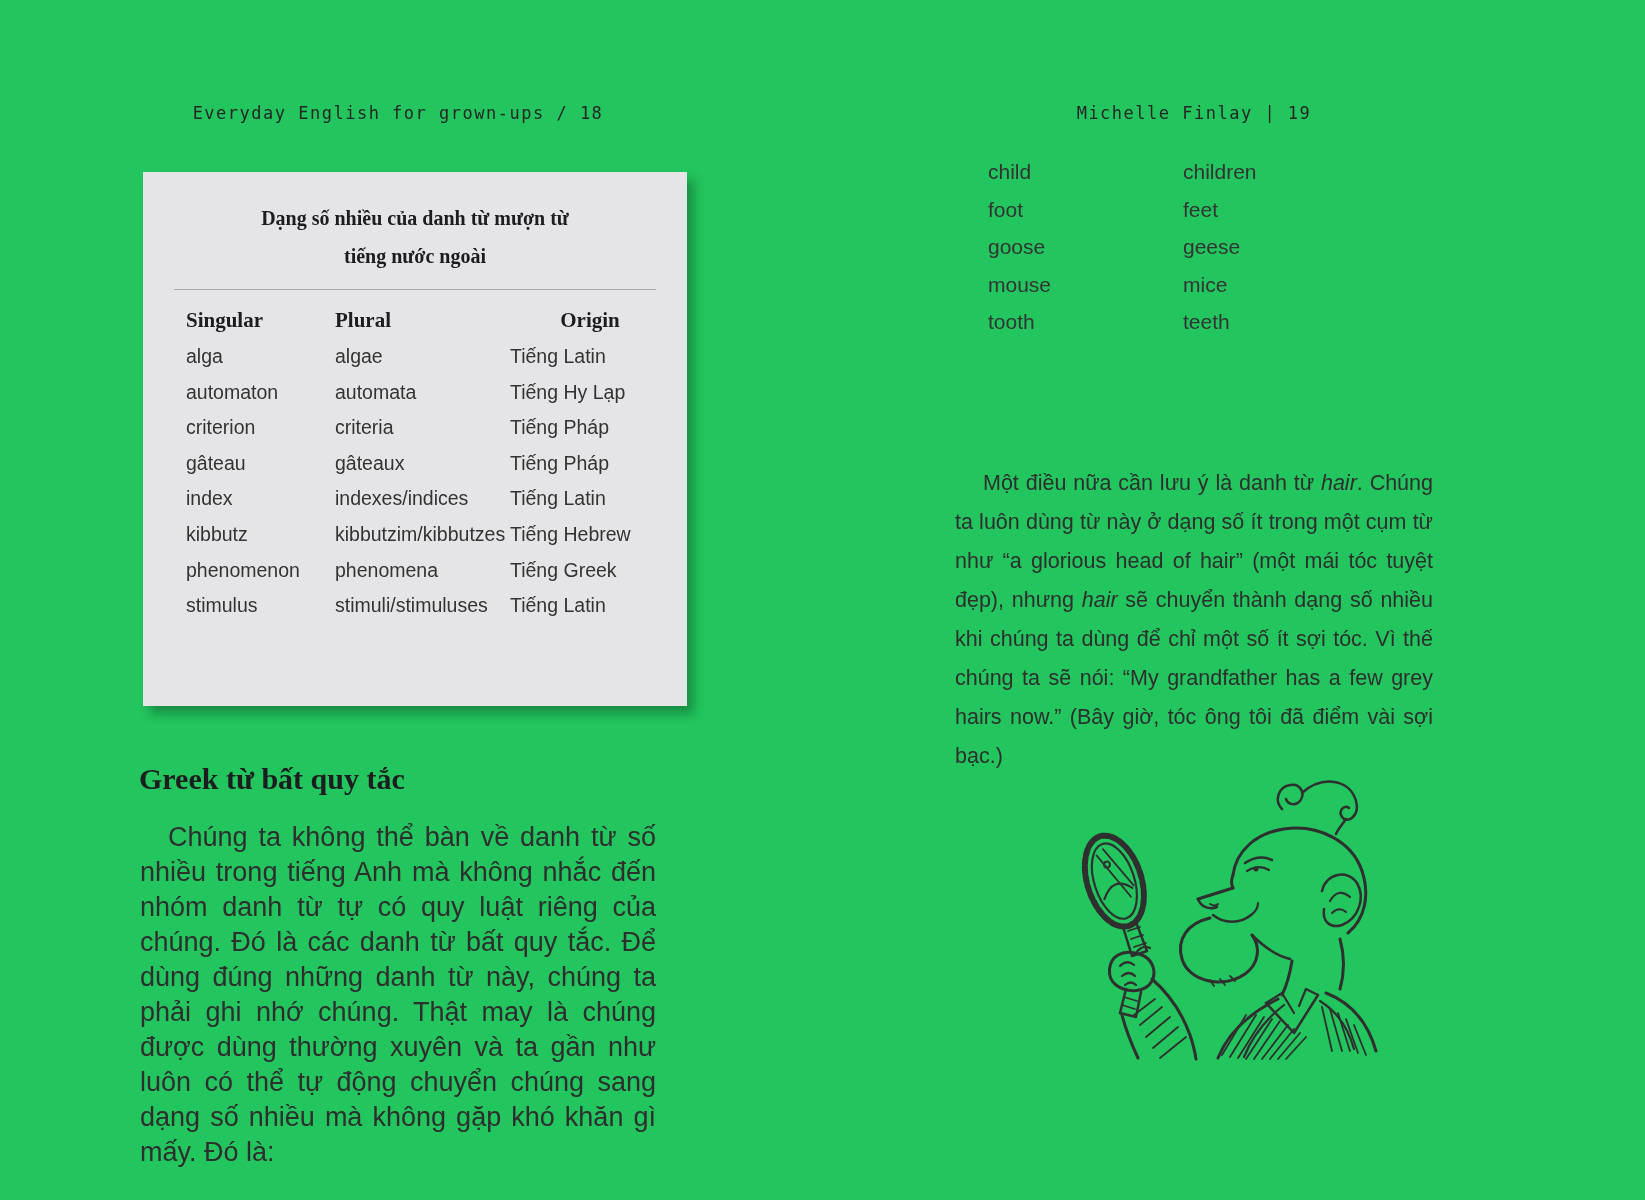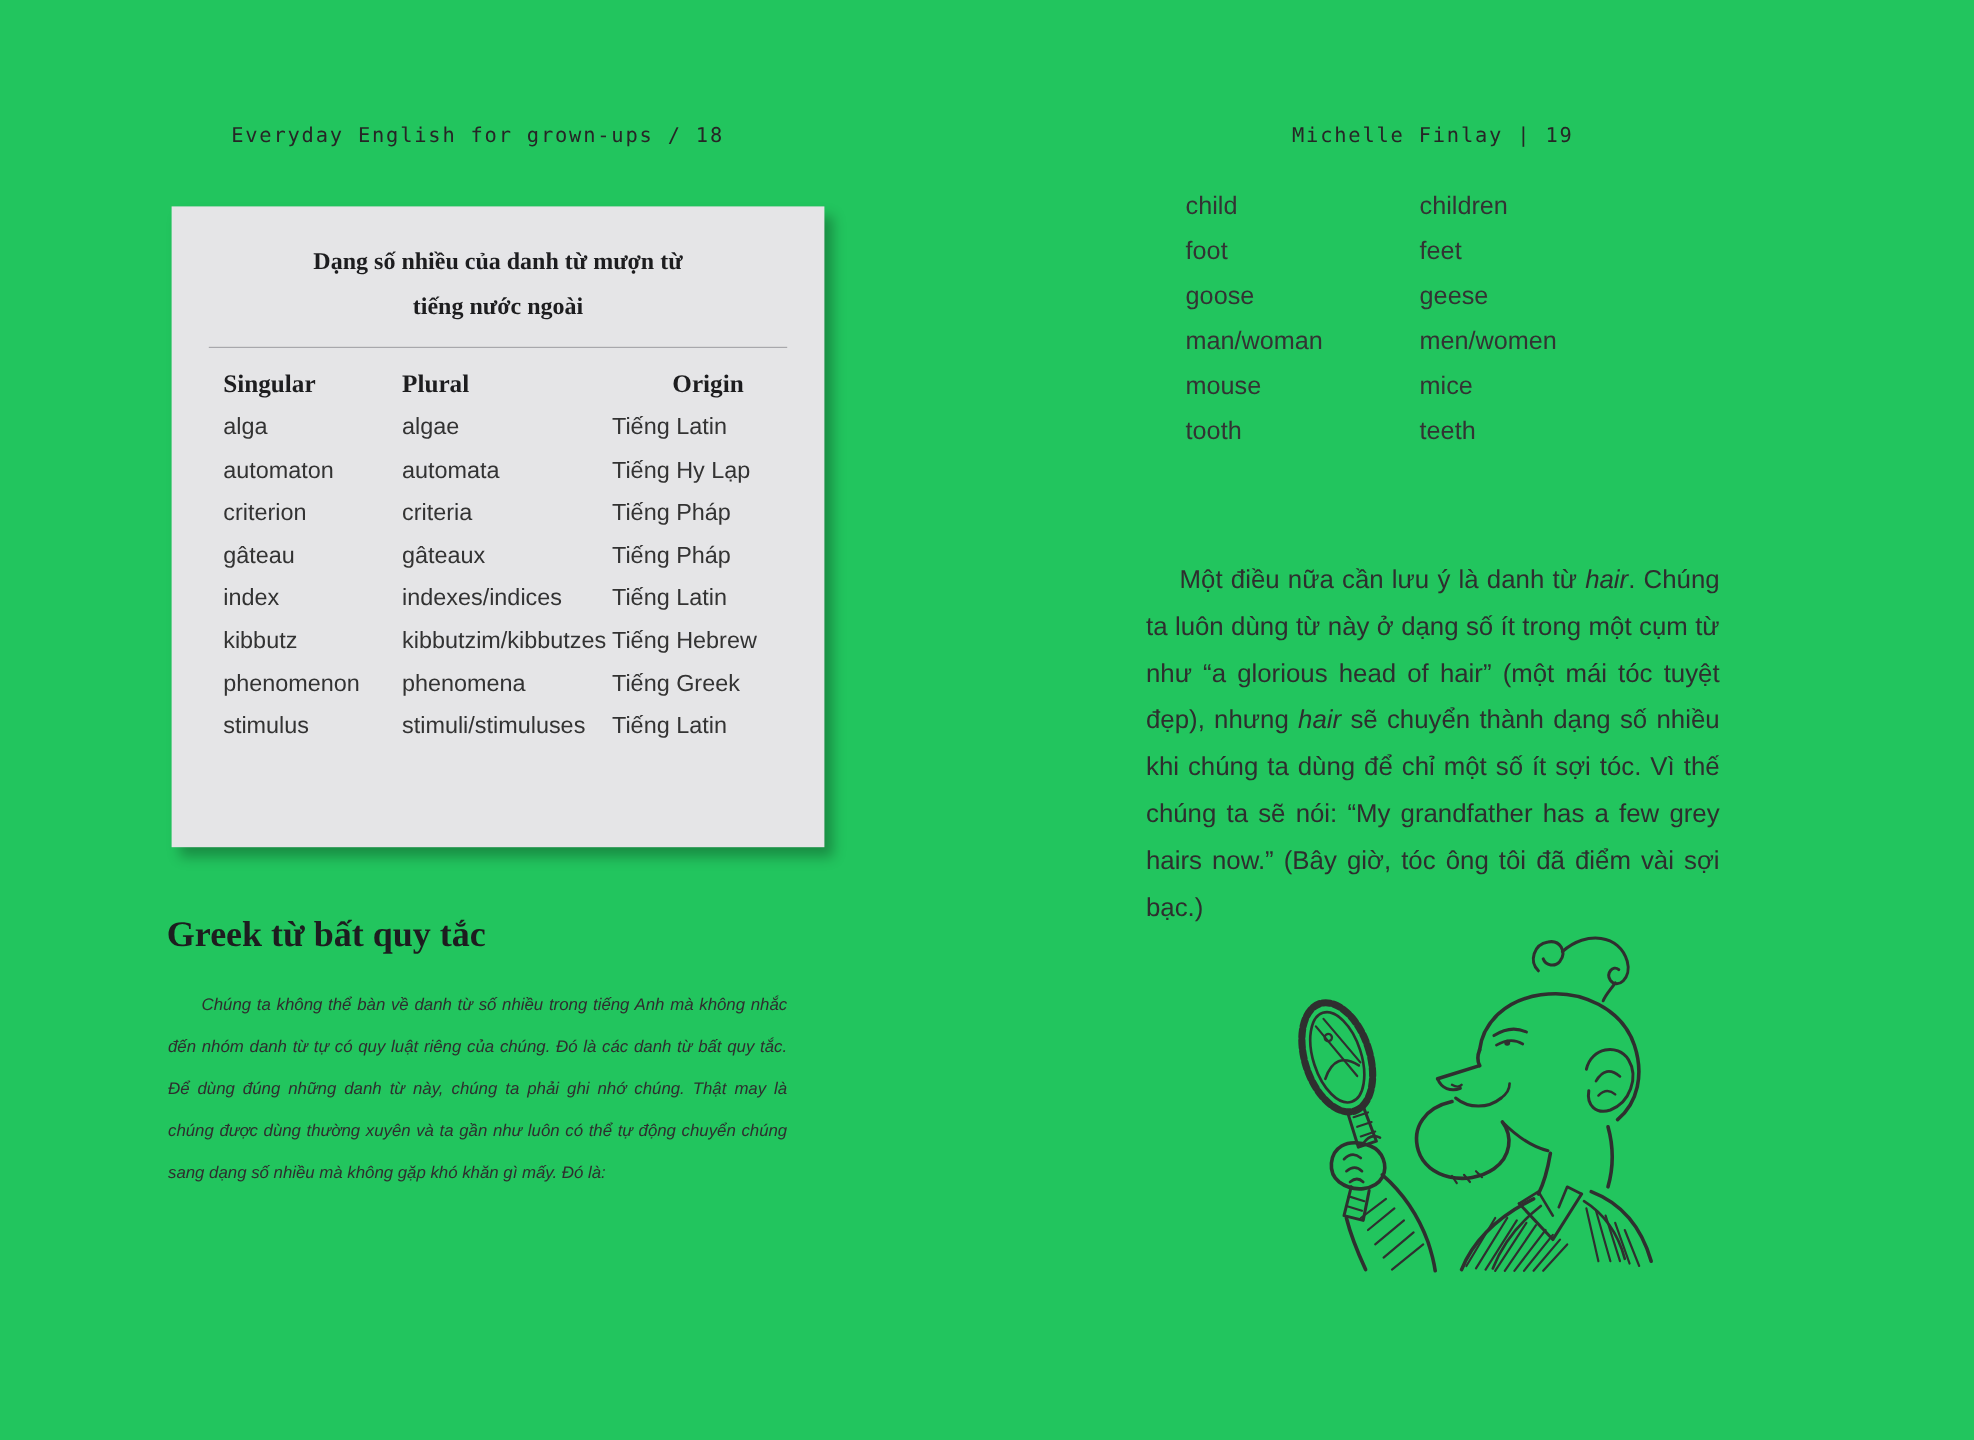--- a/index.html
+++ b/index.html
@@ -42,21 +42,21 @@
 
   
   .section-heading{
     position:absolute;left:139px;top:762px;margin:0;
     font-family:"Liberation Serif","DejaVu Serif",serif;font-weight:700;
     font-size:30px;color:#1d1d1f;white-space:nowrap;
   }
   .body-par{
     position:absolute;margin:0;text-align:justify;color:#2e2e2e;
   }
-  .par-left{left:140px;top:820px;width:516px;font-size:14px;line-height:35px;text-indent:28px;font-style:italic;}
+  .par-left{left:140px;top:820px;width:516px;font-size:27px;line-height:35px;text-indent:28px;}
   .par-right{left:955px;top:464px;width:478px;font-size:21.5px;line-height:39px;text-indent:28px;}
 
   
   .irr-list{position:absolute;left:988px;top:160px;width:420px;}
   .irr-hdr{position:relative;height:46px;}
   .irr-hdr span{
     position:absolute;top:0;font-family:"Liberation Serif","DejaVu Serif",serif;
     font-weight:700;font-size:25px;color:#1d1d1f;white-space:nowrap;
   }
   .l-row{position:relative;height:37.6px;}
@@ -146,24 +146,20 @@
             <span class="lc-a">child</span>
             <span class="lc-b">children</span>
           </div>
           <div class="l-row">
             <span class="lc-a">foot</span>
             <span class="lc-b">feet</span>
           </div>
           <div class="l-row">
             <span class="lc-a">goose</span>
             <span class="lc-b">geese</span>
-          </div>
-          <div class="l-row">
-            <span class="lc-a">man/woman</span>
-            <span class="lc-b">men/women</span>
           </div>
           <div class="l-row">
             <span class="lc-a">mouse</span>
             <span class="lc-b">mice</span>
           </div>
           <div class="l-row">
             <span class="lc-a">tooth</span>
             <span class="lc-b">teeth</span>
           </div>
         </div>

